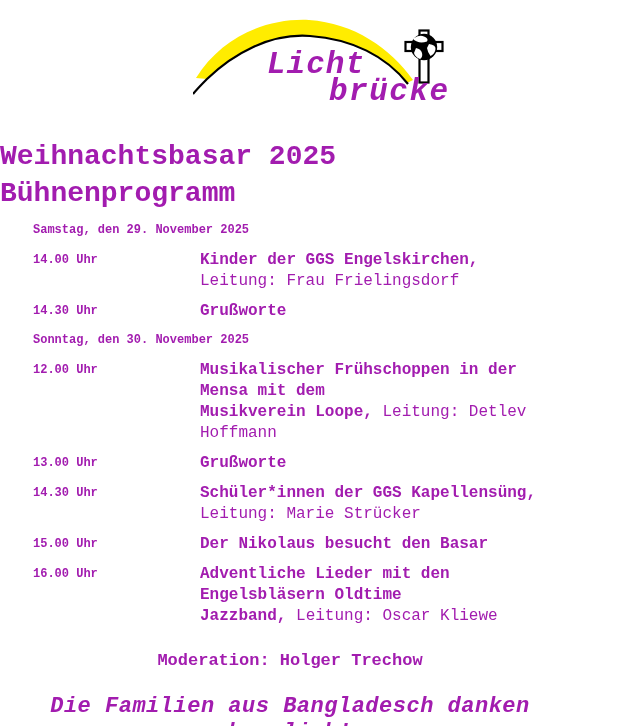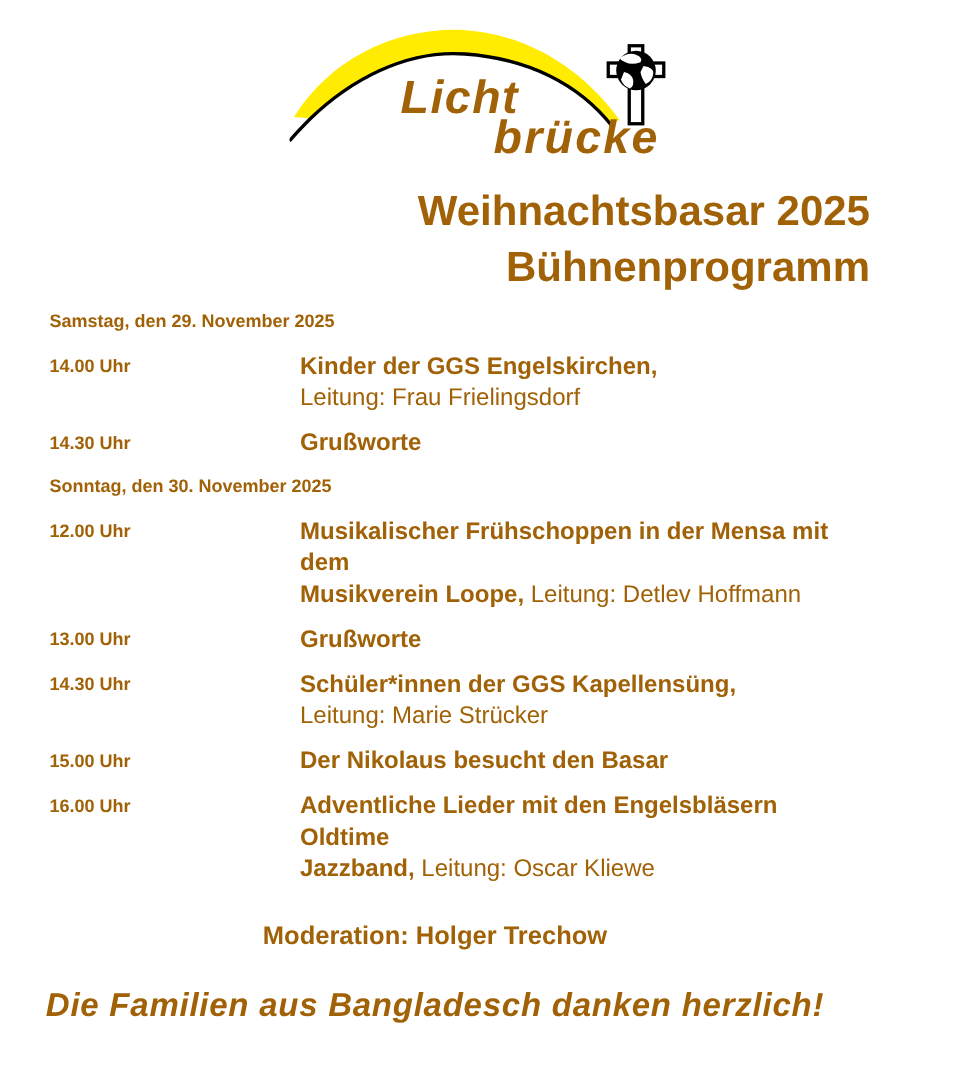--- a/index.html
+++ b/index.html
@@ -1,42 +1,42 @@
 <!DOCTYPE html>
 <html><head>
 <meta charset="utf-8">
 <style>
   html,body{margin:0;padding:0;background:#fff;}
   .page{
     position:relative;
     width:580px;height:726px;
     background:#fff;
-    color:#a16207;
-    font-family:Liberation Sans, sans-serif;
+    color:#a21caf;
+    font-family:Liberation Mono, monospace;
     overflow:hidden;
     box-sizing:border-box;
     padding:0 12px 0 33px;
   }
   
   .logo{position:absolute;left:193px;top:16px;width:270px;height:96px;}
   .logo svg{position:absolute;}
   .arc-svg{left:0;top:0;}
   .globe-svg{left:211px;top:13px;}
   .logo-licht{
     position:absolute;left:74px;top:33px;
     font-style:italic;font-weight:bold;font-size:31px;line-height:1;
     letter-spacing:1px;
   }
   .logo-bruecke{
     position:absolute;left:136px;top:60px;
     font-style:italic;font-weight:bold;font-size:31px;line-height:1;
     letter-spacing:1.5px;
   }
   
-  .title{margin:0 -12px 0 -33px;padding-top:122px;text-align:right;
+  .title{margin:16px -12px 0 -33px;padding-top:122px;text-align:left;
          font-weight:bold;font-size:28px;line-height:37px;}
   
   .day-header{font-weight:bold;font-size:12px;line-height:21px;margin:8px 0 9px 0;}
   .row{display:flex;margin-top:9px;}
   .time{flex:0 0 167px;font-weight:bold;font-size:12px;line-height:21px;}
   .desc{flex:1;font-size:16px;line-height:21px;}
   .desc .b{font-weight:bold;}
   .desc .r{font-weight:normal;margin-top:41px;}
   
   .moderation{margin:23px -12px 0 -33px;text-align:center;

